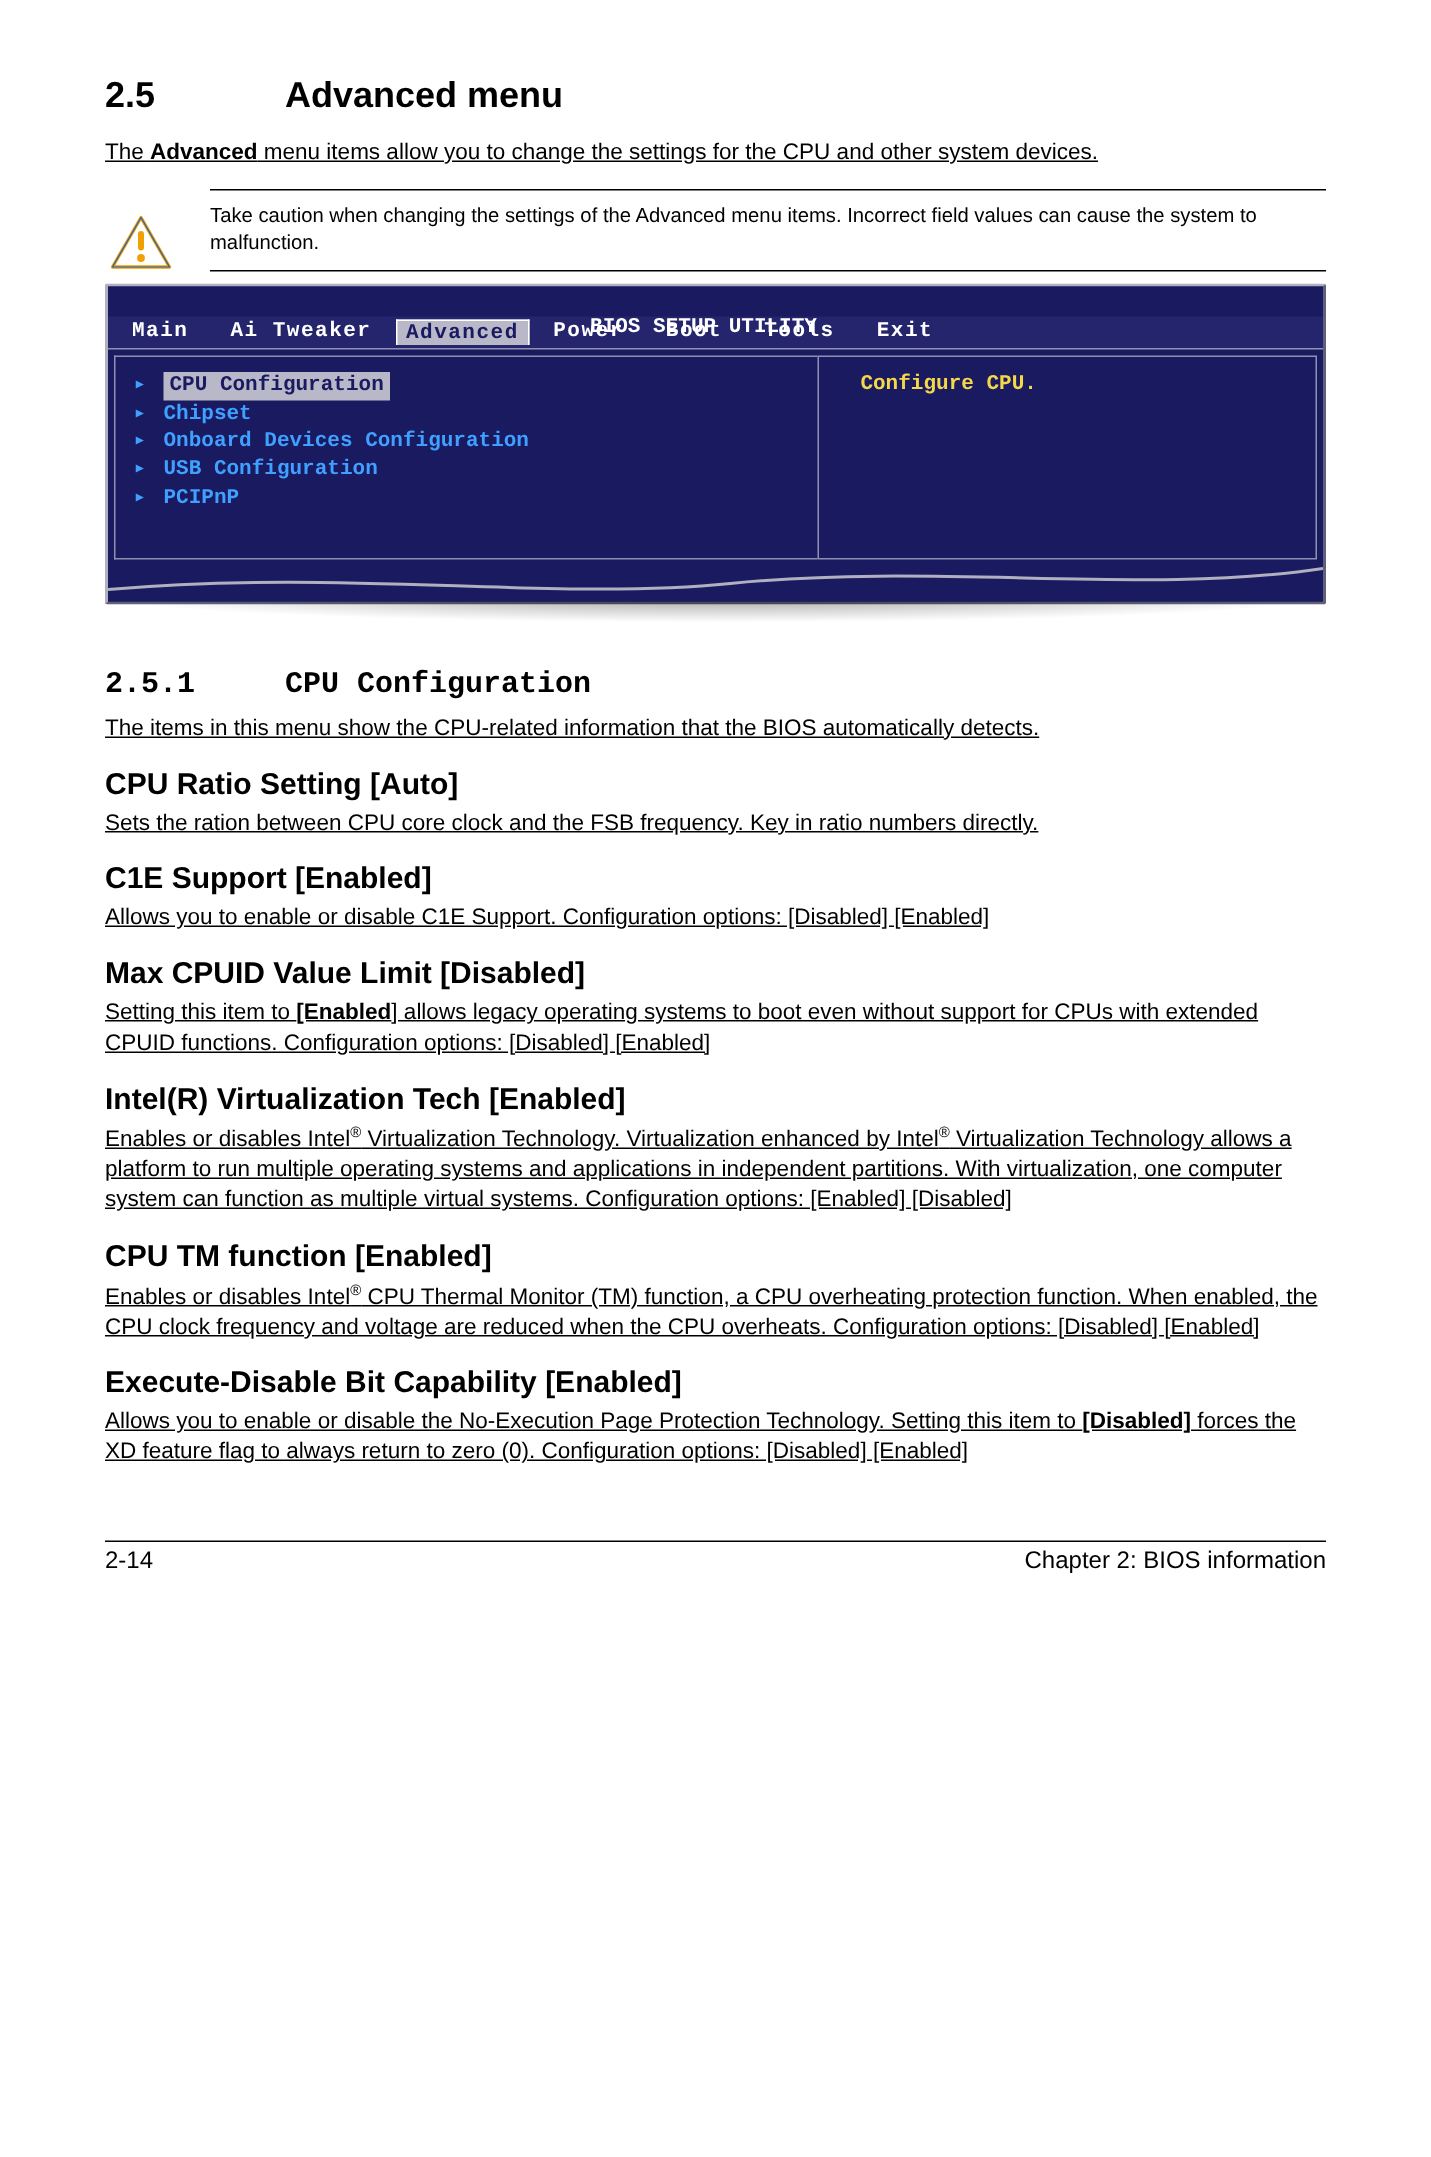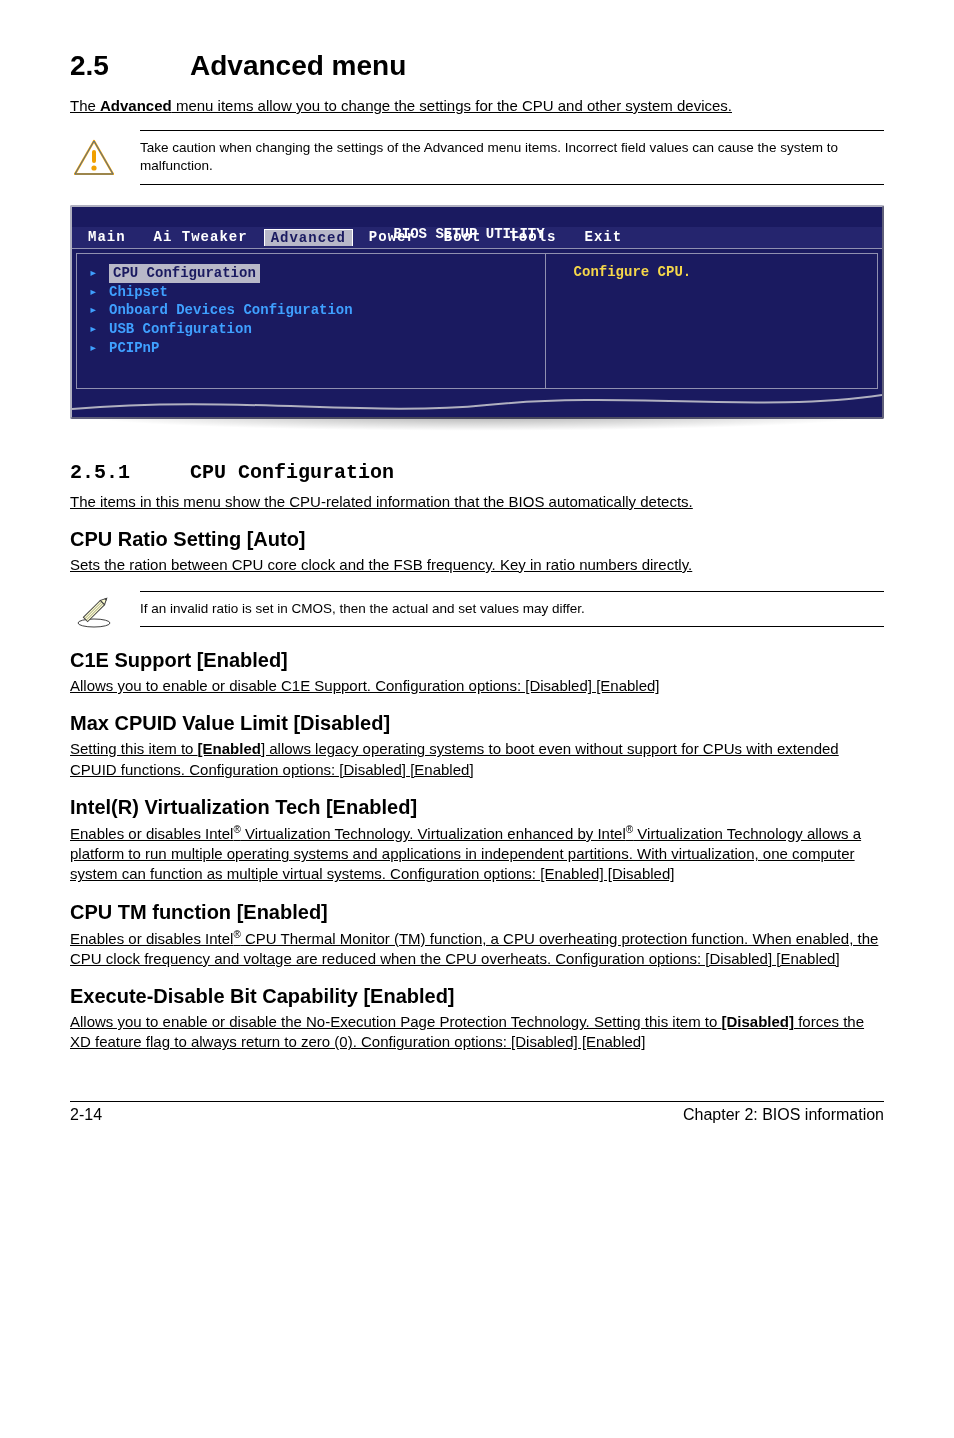--- a/index.html
+++ b/index.html
@@ -10,36 +10,36 @@
     color: #000000;
     width: 954px;
   }
   .page {
     padding: 50px 70px 40px 70px;
     box-sizing: border-box;
     width: 954px;
     position: relative;
   }
   h1.sec {
-    font-size: 28px;
+    font-size: 24px;
     font-weight: bold;
     margin: 0 0 14px 0;
     font-family: Arial, Helvetica, sans-serif;
   }
   h1.sec .num { display:inline-block; width:120px; }
   .body-text {
     font-size: 15px;
     line-height: 1.35;
     margin: 0 0 14px 0;
     text-decoration: underline;
   }
   .callout {
     display: flex;
-    align-items: center;
-    margin: 6px 0 20px 0;
+    align-items: flex-end;
+    margin: 6px 0 8px 0;
     gap: 22px;
   }
   .callout .icon-slot {
     flex: 0 0 48px;
     display:flex;
     justify-content:center;
     align-items:flex-start;
     padding-top:2px;
   }
   .callout .text-slot {
@@ -243,35 +243,20 @@
   </div>
 
   <h2 class="subsec">
     <span class="num">2.5.1</span><span>CPU Configuration</span>
   </h2>
   <p class="body-text">The items in this menu show the CPU-related information that the BIOS automatically detects.</p>
 
   <h3 class="opt">CPU Ratio Setting [Auto]</h3>
   <p class="body-text">Sets the ration between CPU core clock and the FSB frequency. Key in ratio numbers directly.</p>
 
-  <div class="callout">
-    <div class="icon-slot">
-      <svg width="40" height="38" viewBox="0 0 40 38">
-        <ellipse cx="20" cy="32" rx="16" ry="4" fill="none" stroke="#404040" stroke-width="1"></ellipse>
-        <g transform="rotate(-45 20 20)">
-          <rect x="8" y="17" width="24" height="6" fill="#ffffd0" stroke="#404040" stroke-width="1"></rect>
-          <polygon points="32,17 38,20 32,23" fill="#ffffd0" stroke="#404040" stroke-width="1"></polygon>
-          <polygon points="36,18.5 38,20 36,21.5" fill="#404040"></polygon>
-          <line x1="8" y1="19" x2="32" y2="19" stroke="#404040" stroke-width="0.5"></line>
-          <line x1="8" y1="21" x2="32" y2="21" stroke="#404040" stroke-width="0.5"></line>
-        </g>
-      </svg>
-    </div>
-    <div class="text-slot">If an invalid ratio is set in CMOS, then the actual and set values may differ.</div>
-  </div>
 
   <h3 class="opt">C1E Support [Enabled]</h3>
   <p class="body-text">Allows you to enable or disable C1E Support. Configuration options: [Disabled] [Enabled]</p>
 
   <h3 class="opt">Max CPUID Value Limit [Disabled]</h3>
   <p class="body-text">
     <span>Setting this item to </span><strong>[Enabled</strong><span>] allows legacy operating systems to boot even without support for CPUs with extended CPUID functions. Configuration options: [Disabled] [Enabled]</span>
   </p>
 
   <h3 class="opt">Intel(R) Virtualization Tech [Enabled]</h3>

